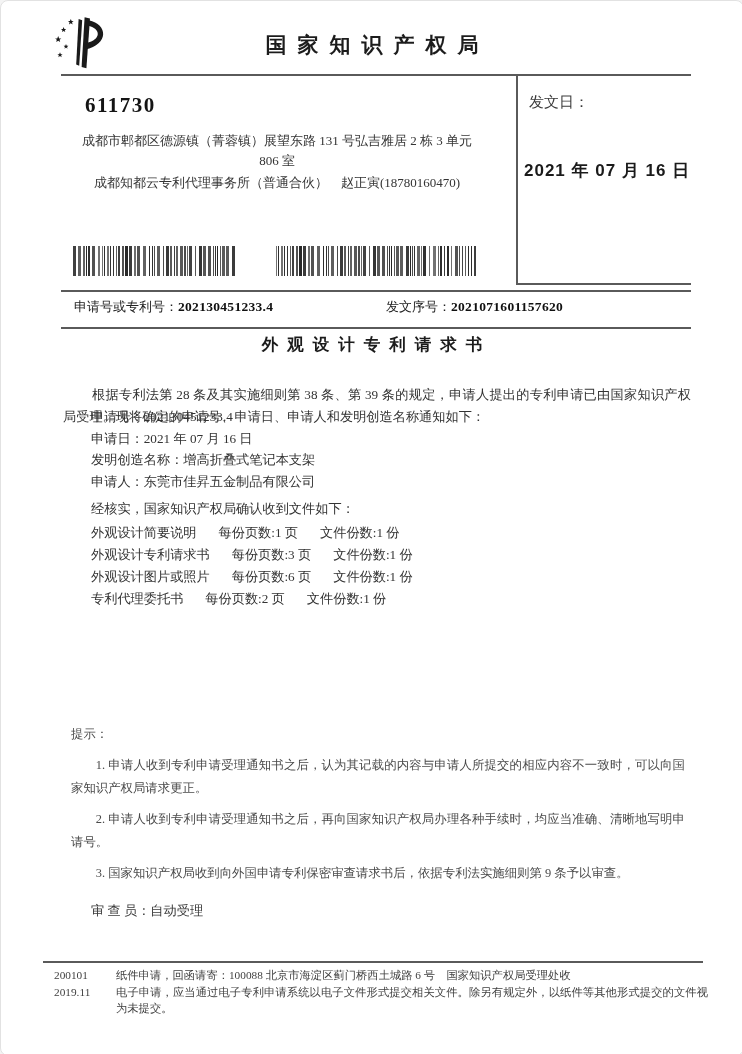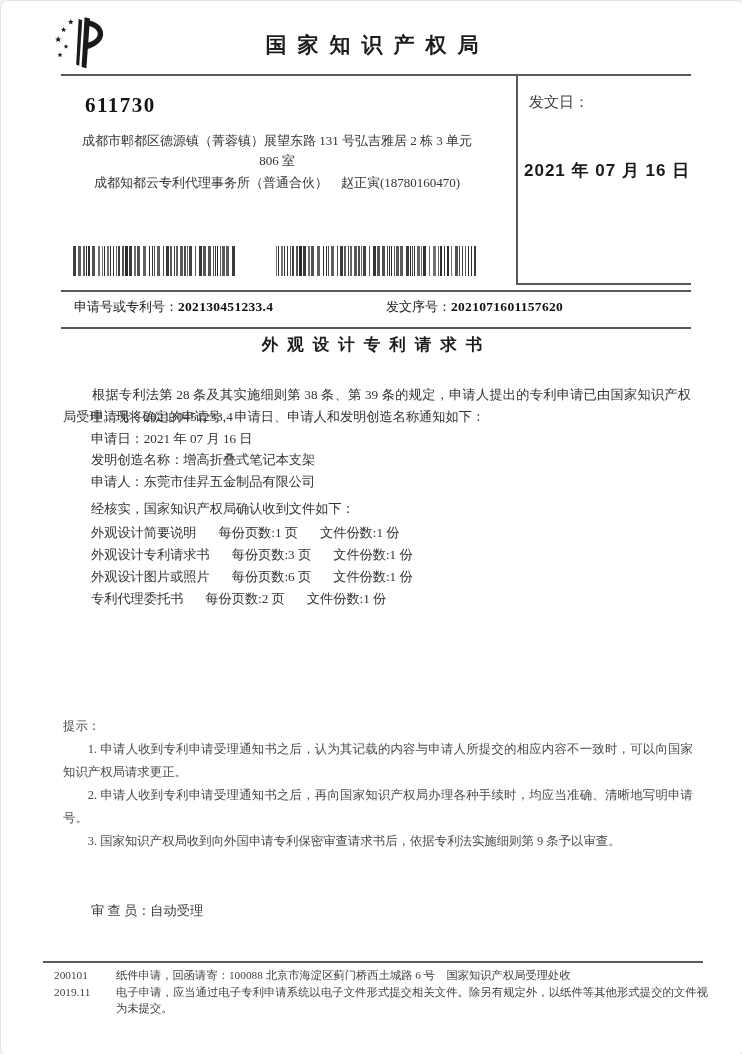--- a/index.html
+++ b/index.html
@@ -22,21 +22,21 @@
   .meta-group b{font-size:13.5px;letter-spacing:0.3px;color:#111;}
   .doc-title{top:333px;left:0;width:742px;text-align:center;font-size:16.5px;font-weight:bold;
              letter-spacing:9px;text-indent:9px;color:#1b1b1b;}
   .body-text{font-size:13.2px;color:#333;}
   .intro{left:62px;top:383px;width:628px;line-height:21.5px;text-indent:2.2em;text-align:justify;}
   .fields{left:90px;top:405px;line-height:21.7px;}
   .confirm{left:90px;top:499px;}
   .docs{left:90px;top:521px;line-height:22px;}
   .docs span{margin-right:22px;}
   .hints{left:62px;top:714px;width:630px;font-size:12.4px;color:#4a4a4a;line-height:23px;}
-  .hints p{margin:0;text-indent:2em;text-align:justify;}
+  .hints p{margin:8px;text-indent:2em;text-align:justify;}
   .hints .hlabel{text-indent:0;}
   .sig{top:901px;font-size:13.2px;color:#3a3a3a;}
   .footer{font-size:11.3px;color:#3f3f3f;line-height:16.5px;}
   .f-code{left:53px;top:966px;}
   .f-text{left:115px;top:966px;width:592px;}
   .f-text p{margin:0;text-align:justify;}
 </style>
 </head>
 <body>
 

